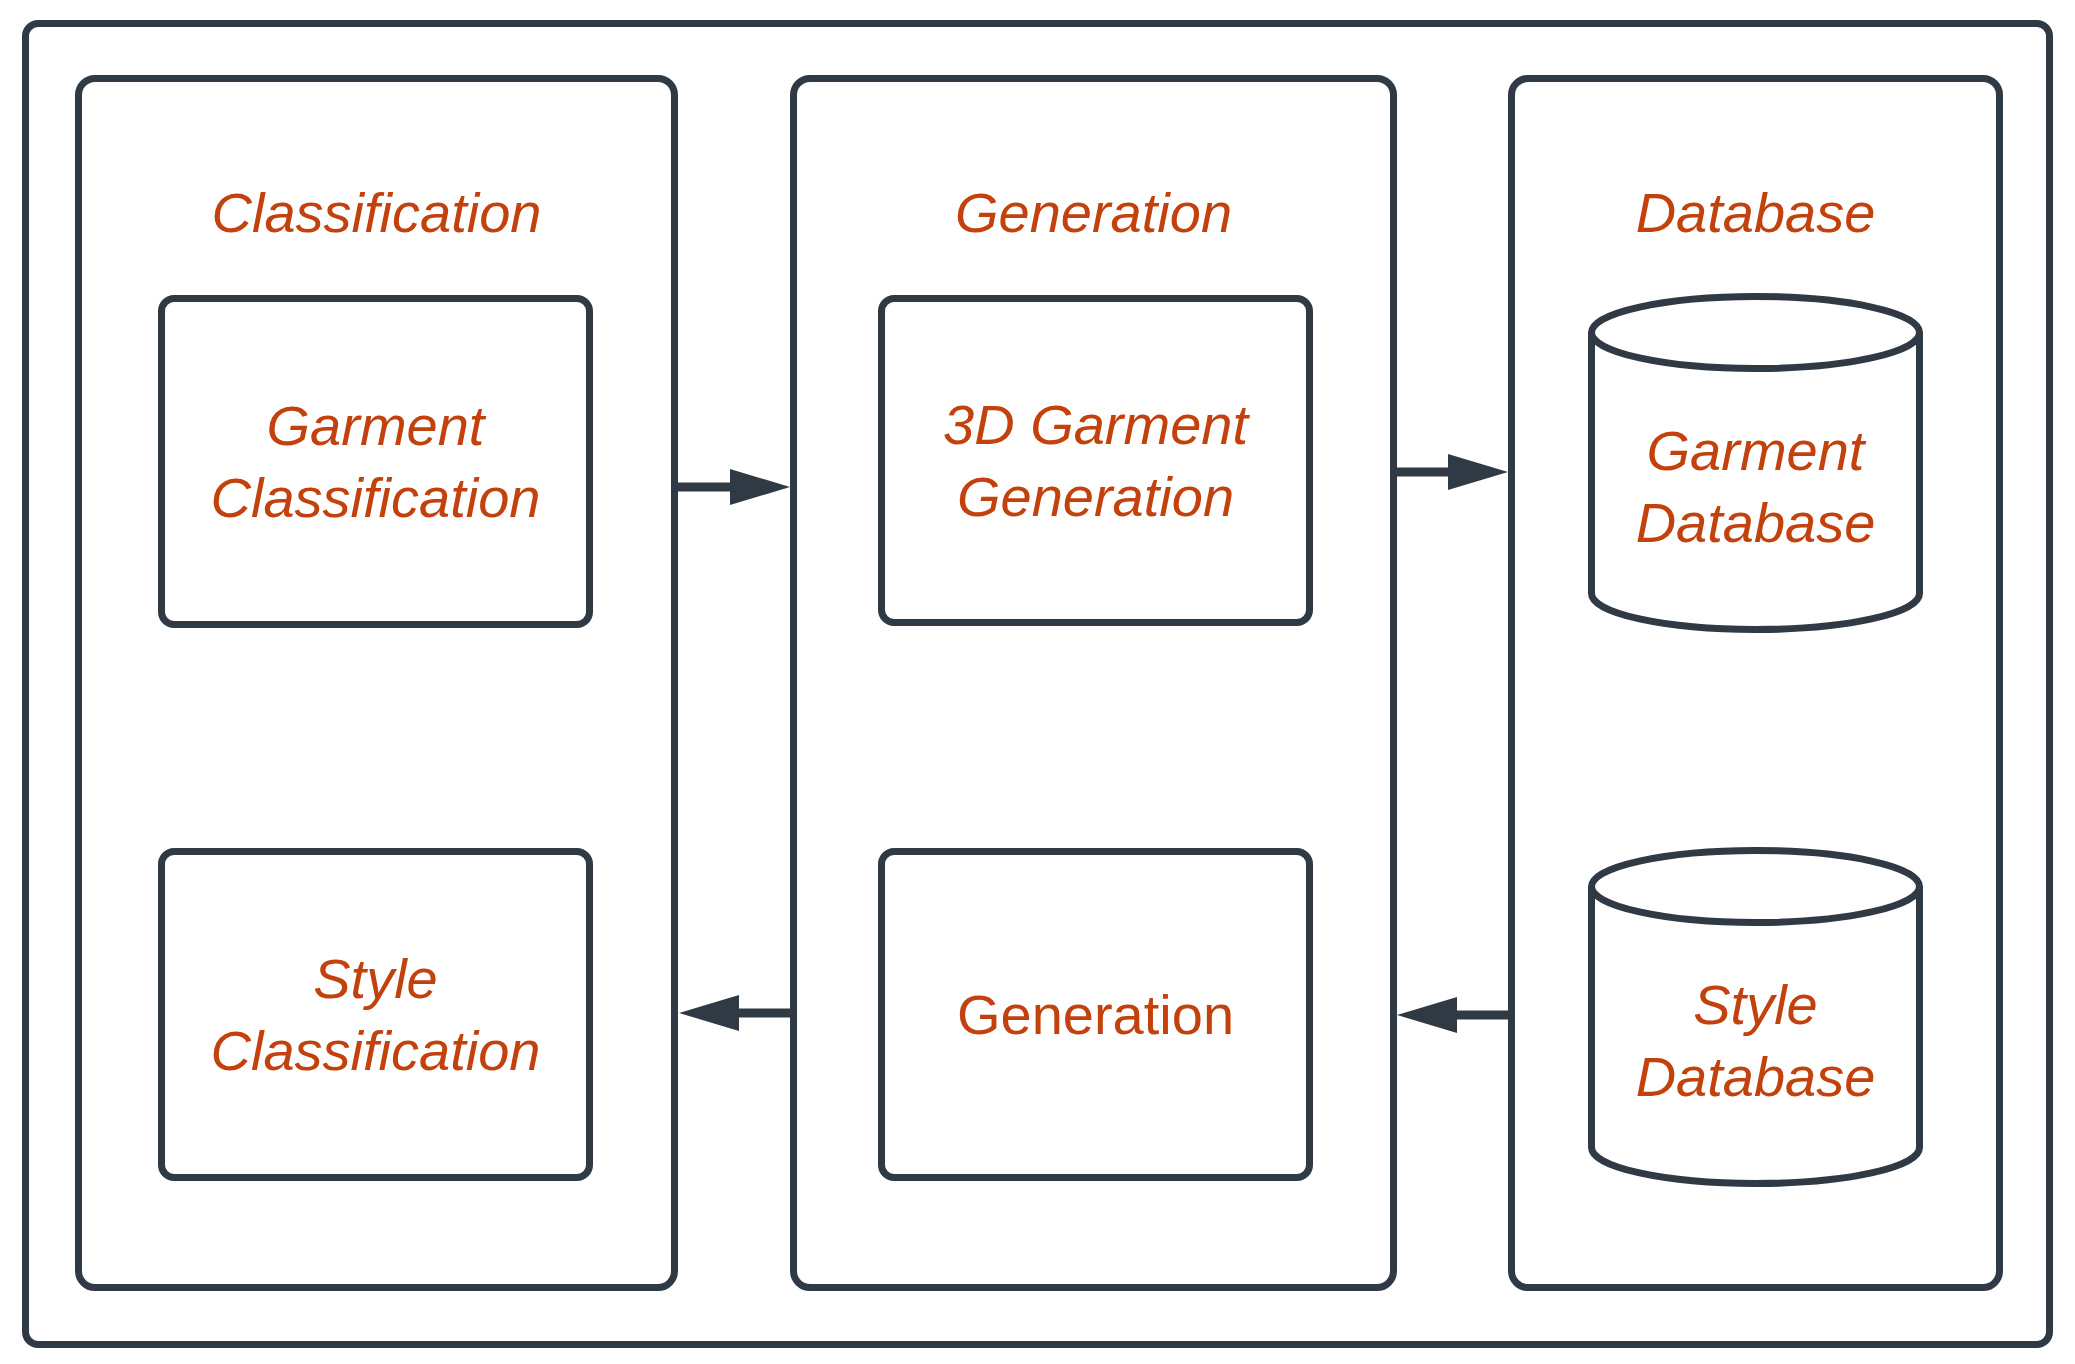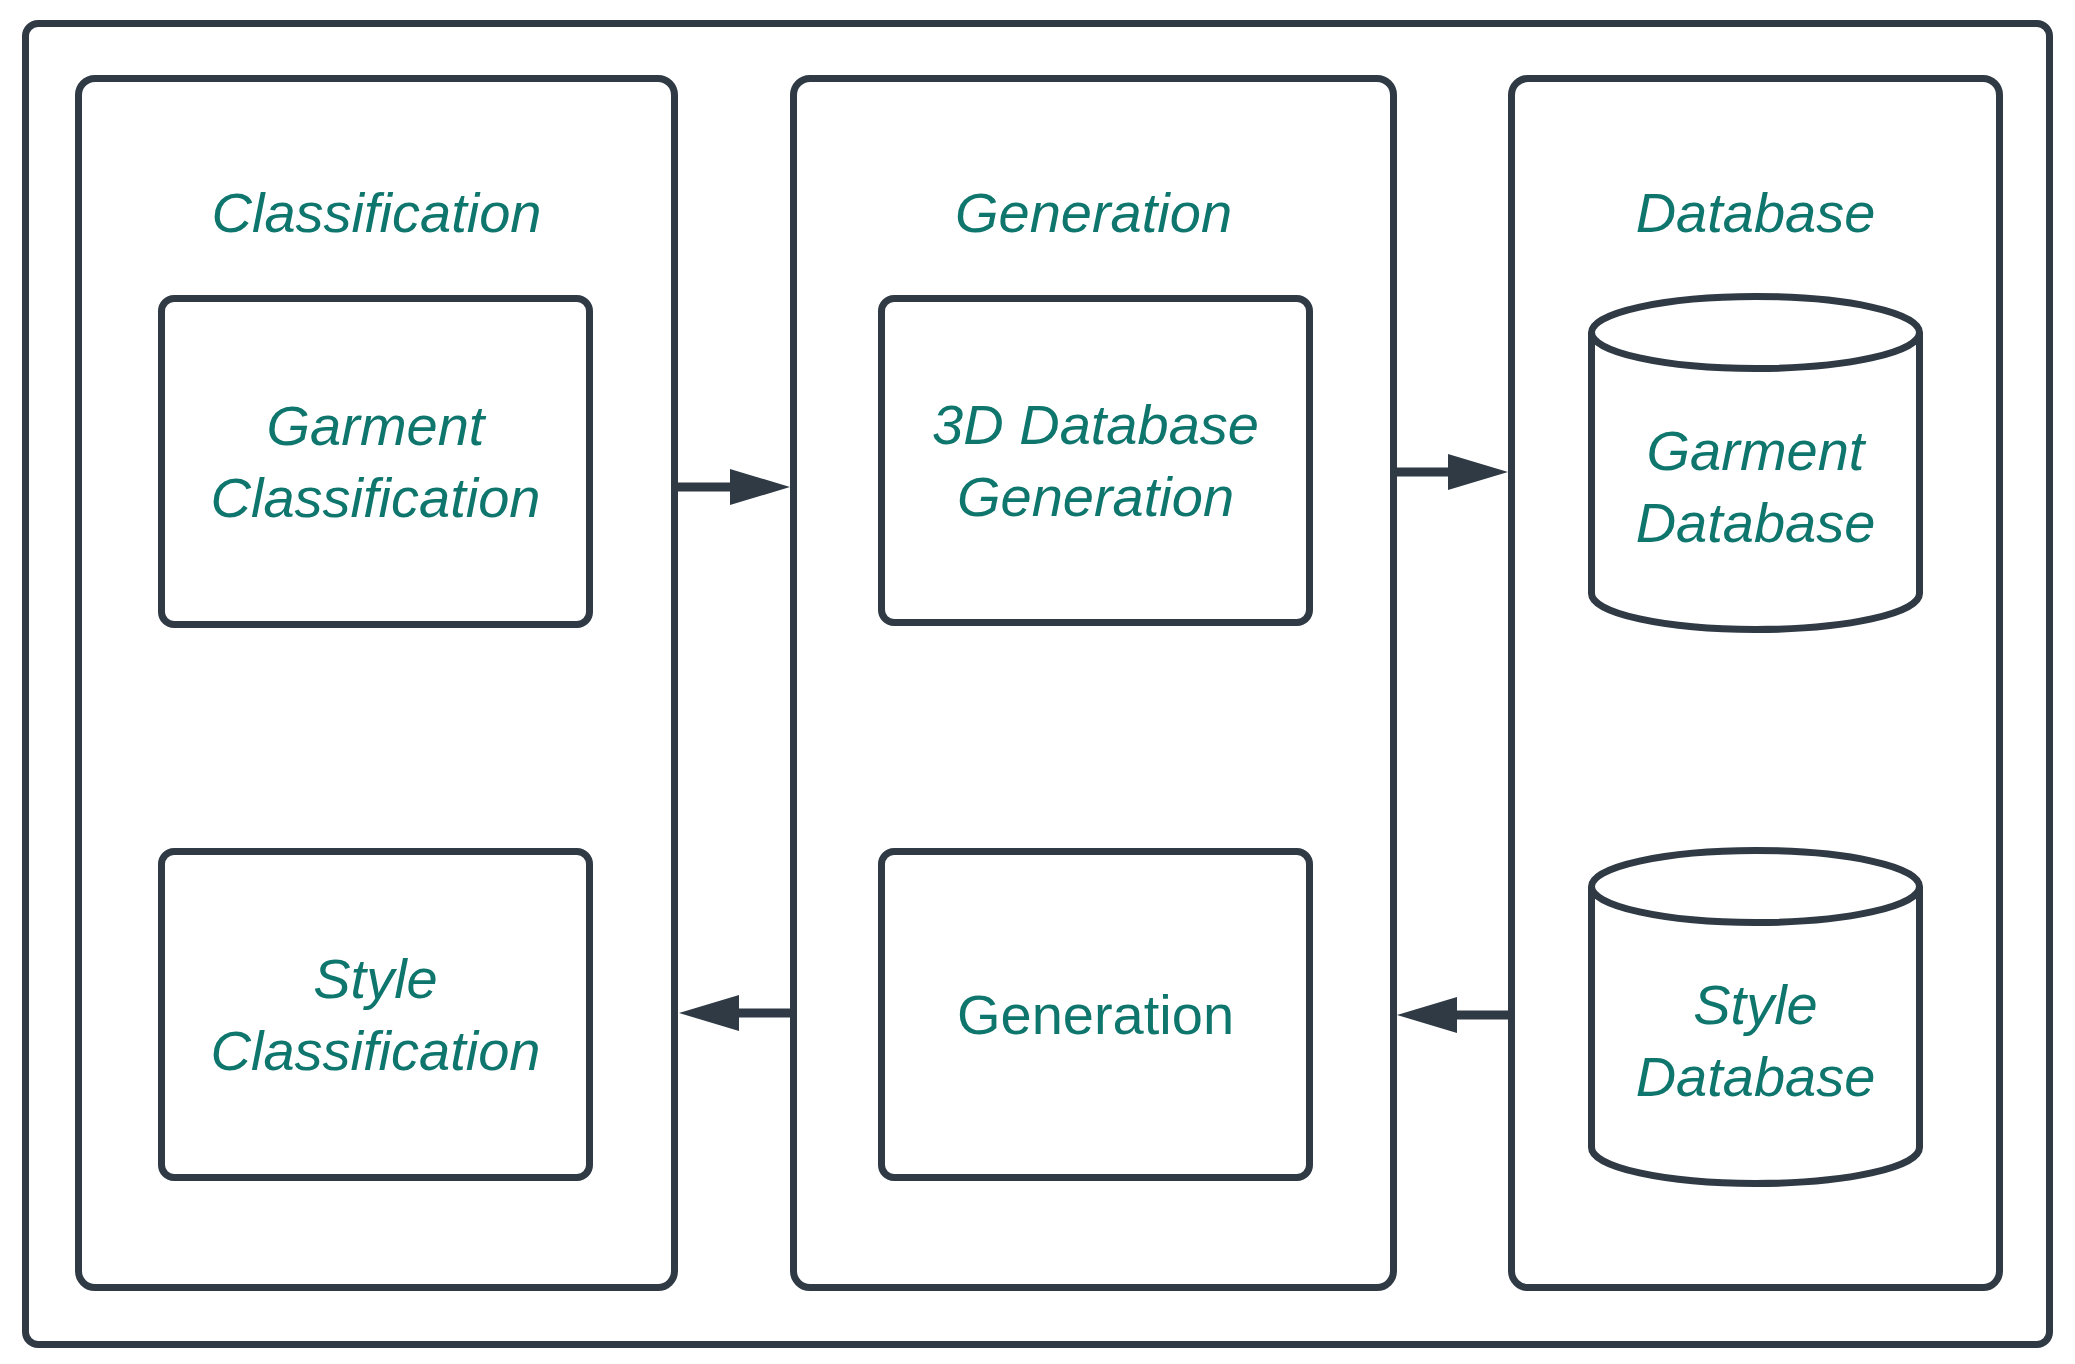--- a/index.html
+++ b/index.html
@@ -6,21 +6,21 @@
     margin: 0;
     padding: 0;
     background: #ffffff;
   }
   .canvas {
     position: relative;
     width: 2075px;
     height: 1364px;
     background: #ffffff;
     font-family: "Liberation Sans", sans-serif;
-    color: #0f766e;
+    color: #c2410c;
     overflow: hidden;
     border-radius: 21px;
   }
   .outer-frame {
     position: absolute;
     left: 22px;
     top: 20px;
     width: 2031px;
     height: 1328px;
     border: 7px solid #2f3a45;
@@ -123,21 +123,21 @@
   <div class="col" id="col-database">
     <div class="col-title">Database</div>
   </div>
 
   <div class="node" id="box-garment-classification">
     <span>Garment</span>
     <span>Classification</span>
   </div>
 
   <div class="node" id="box-3d-garment-generation">
-    <span>3D Database</span>
+    <span>3D Garment</span>
     <span>Generation</span>
   </div>
 
   <div class="node" id="box-style-classification">
     <span>Style</span>
     <span>Classification</span>
   </div>
 
   <div class="node" id="box-2d-style-generation">
     <span class="upright">Generation</span>

